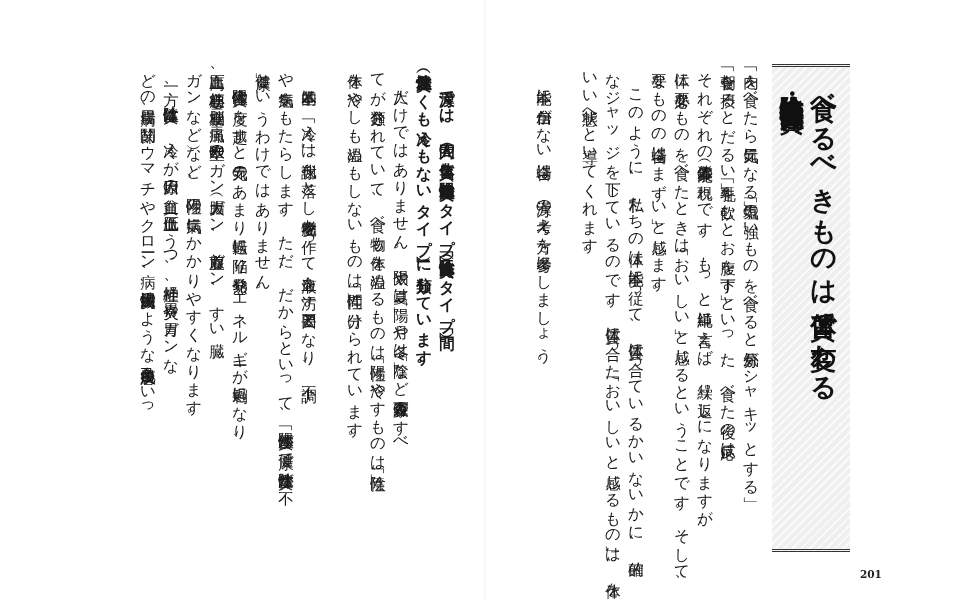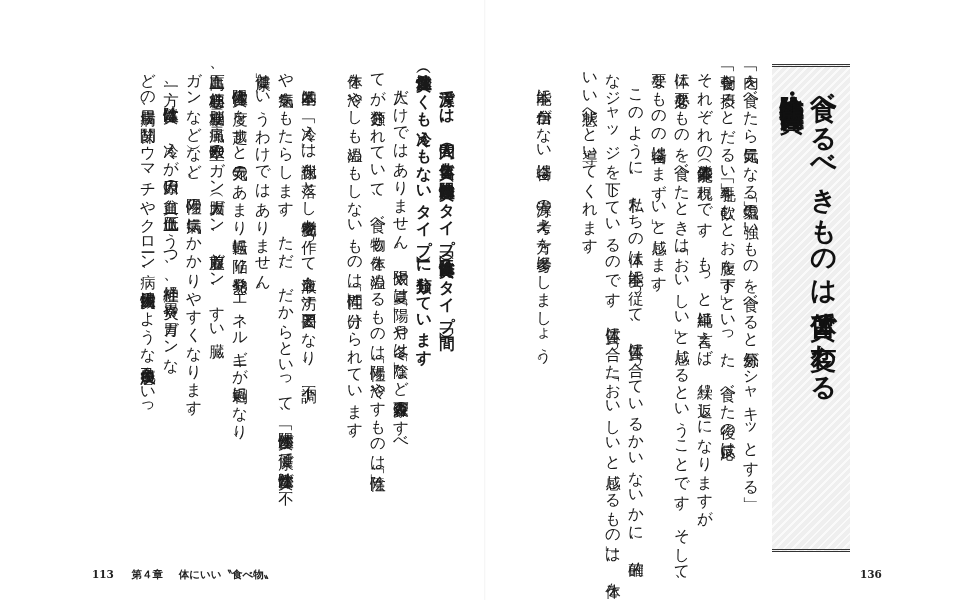--- a/index.html
+++ b/index.html
@@ -82,21 +82,16 @@
     <span class="ln">　基本的に、「冷え」は代謝を落とし老廃物を作って血液を汚す要因となり、不調</span>
     <span class="ln">や病気をもたらします。ただ、だからといって、「陽性体質が健康で陰性体質が不</span>
     <span class="ln">健康」というわけではありません。</span>
     <span class="ln">　陽性体質の度を越すと元気のあまり過転に陥り発熱やエネルギーが過剰になり、</span>
     <span class="ln">高血圧、心筋梗塞、脳梗塞、痛風、欧米型のガン（大腸ガン、前立腺ガン、すい臓</span>
     <span class="ln">ガンなど）など、陽性の病気にかかりやすくなります。</span>
     <span class="ln">　一方、陰性体質は、冷えが原因の貧血、低血圧、うつ、神経症、胃炎や胃ガンな</span>
     <span class="ln">どの胃腸病、関節リウマチやクローン病、潰瘍性大腸炎のような自己免疫疾患といっ</span>
   </div>
 
-  <div class="footer footer-left">
-    <span class="pg">113</span>
-    <span class="chap">第４章</span>
-    <span>体にいい〝食べ物〟</span>
-  </div>
   <div class="footer footer-right">
-    <span>136</span>
+    <span>201</span>
   </div>
 </div>
 
 </body></html>

